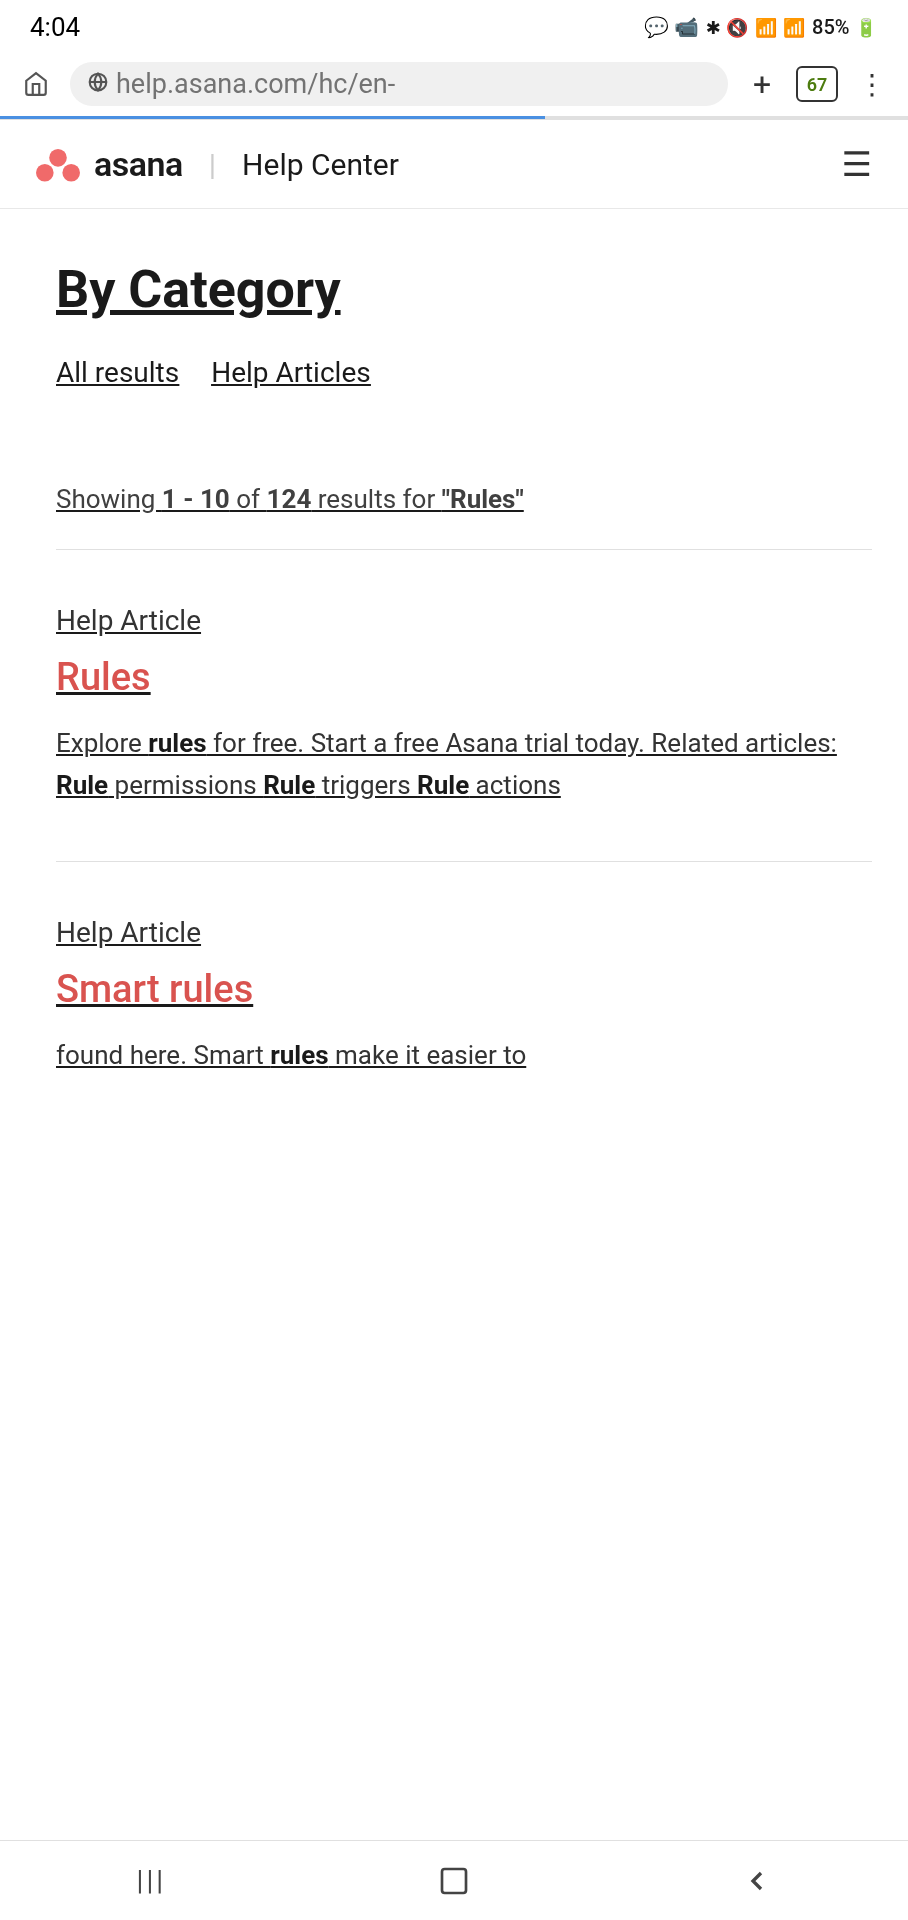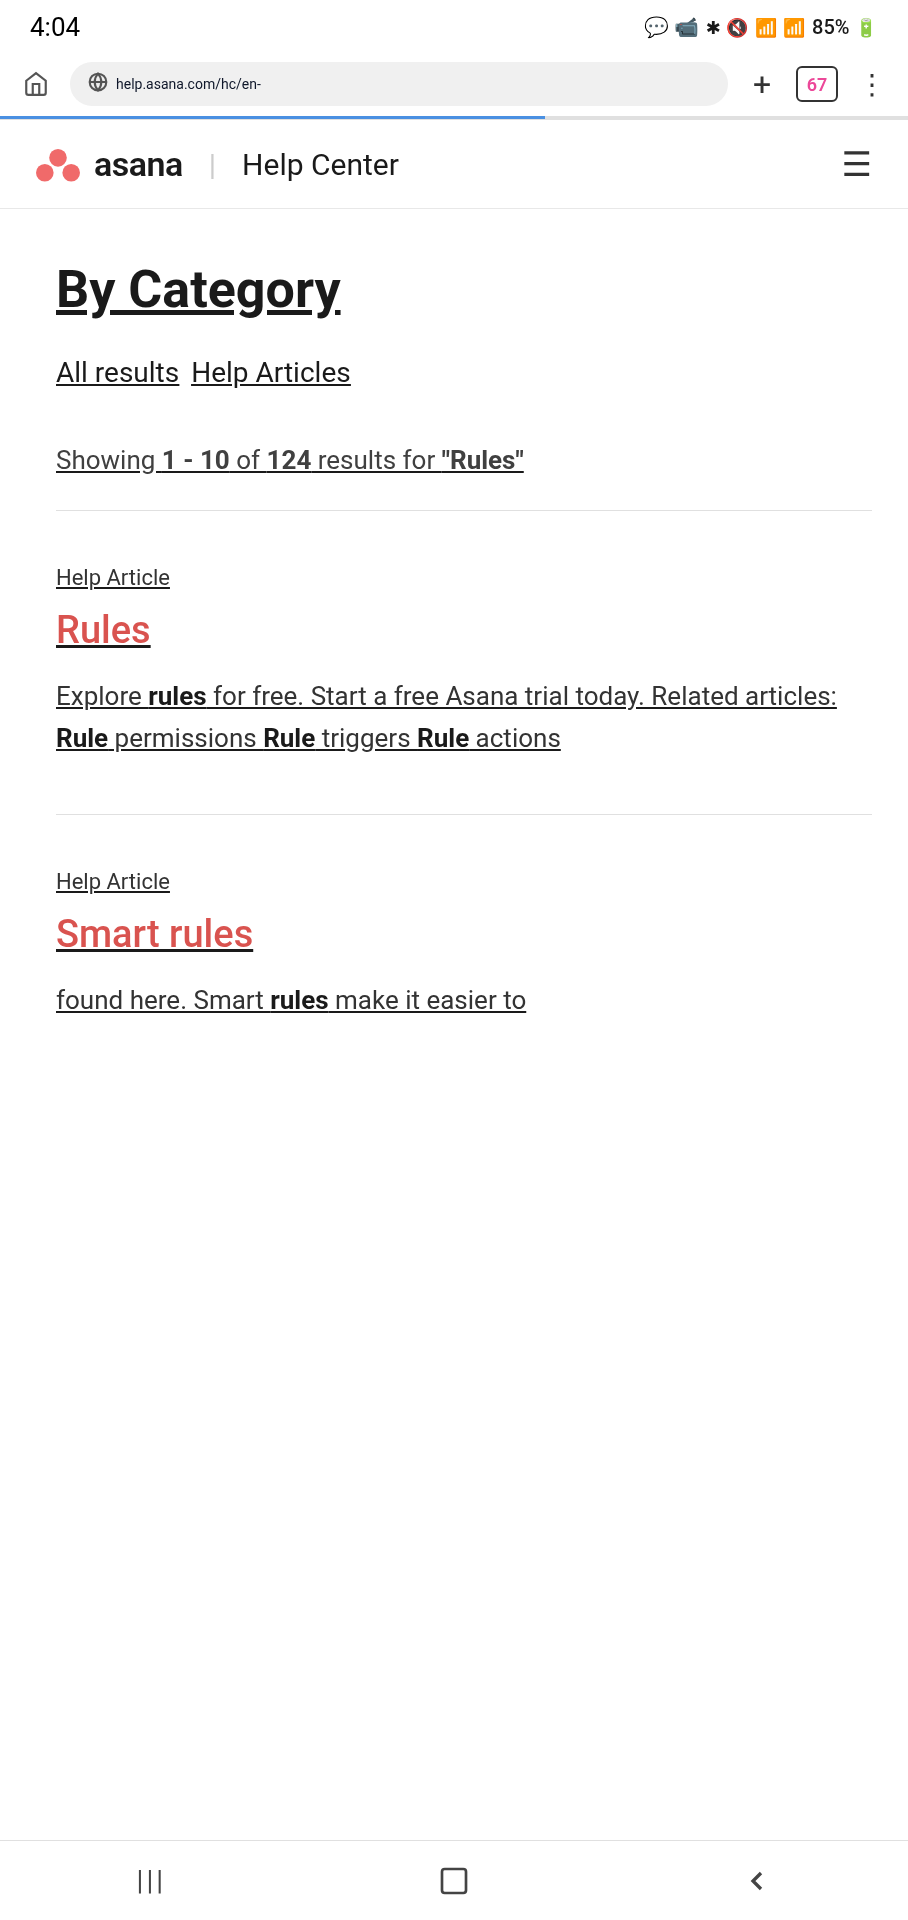--- a/index.html
+++ b/index.html
@@ -70,22 +70,22 @@
       background: #f0f0f0;
       border-radius: 22px;
       padding: 10px 18px;
       display: flex;
       align-items: center;
       gap: 8px;
       height: 44px;
     }
 
     .browser-address-text {
-      font-size: 14px;
-      color: #0f172a;
+      font-size: 27px;
+      color: #737373;
       flex: 1;
     }
 
     .browser-actions {
       display: flex;
       align-items: center;
       gap: 14px;
     }
 
     .browser-add-btn {
@@ -101,21 +101,21 @@
     .browser-tabs-btn {
       width: 42px;
       height: 36px;
       border: 2px solid #333;
       border-radius: 6px;
       display: flex;
       align-items: center;
       justify-content: center;
       font-size: 18px;
       font-weight: 600;
-      color: #ec4899;
+      color: #4d7c0f;
     }
 
     .browser-menu-btn {
       font-size: 28px;
       color: #333;
       width: 40px;
       height: 40px;
       display: flex;
       align-items: center;
       justify-content: center;
@@ -189,22 +189,22 @@
     .page-title {
       font-size: 52px;
       font-weight: 700;
       color: #1a1a1a;
       margin-bottom: 36px;
     }
 
     .filter-tabs {
       display: flex;
       align-items: center;
-      gap: 12px;
-      margin-bottom: 52px;
+      gap: 32px;
+      margin-bottom: 91px;
     }
 
     .filter-tab {
       font-size: 28px;
       color: #1a1a1a;
       text-decoration: underline;
       cursor: pointer;
       font-weight: 400;
     }
 
@@ -227,21 +227,21 @@
       border: none;
       border-top: 1px solid #e0e0e0;
       margin: 24px 0;
     }
 
     .result-item {
       padding: 30px 0;
     }
 
     .result-type {
-      font-size: 22px;
+      font-size: 28px;
       color: #333;
       margin-bottom: 16px;
       font-weight: 400;
     }
 
     .result-title {
       font-size: 38px;
       color: #d9534f;
       font-weight: 500;
       margin-bottom: 20px;

